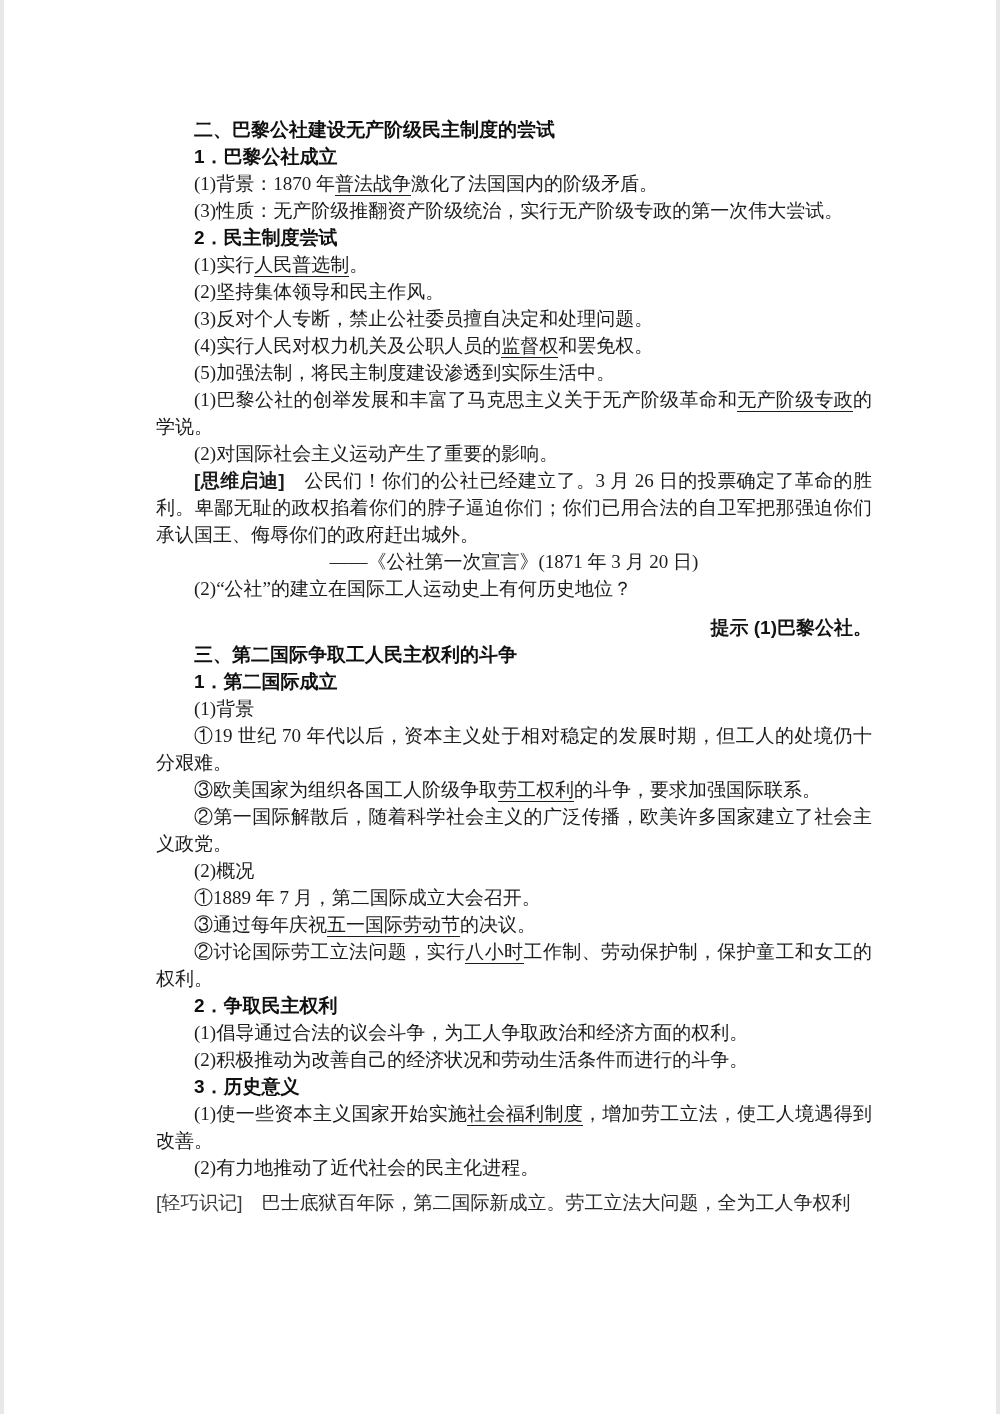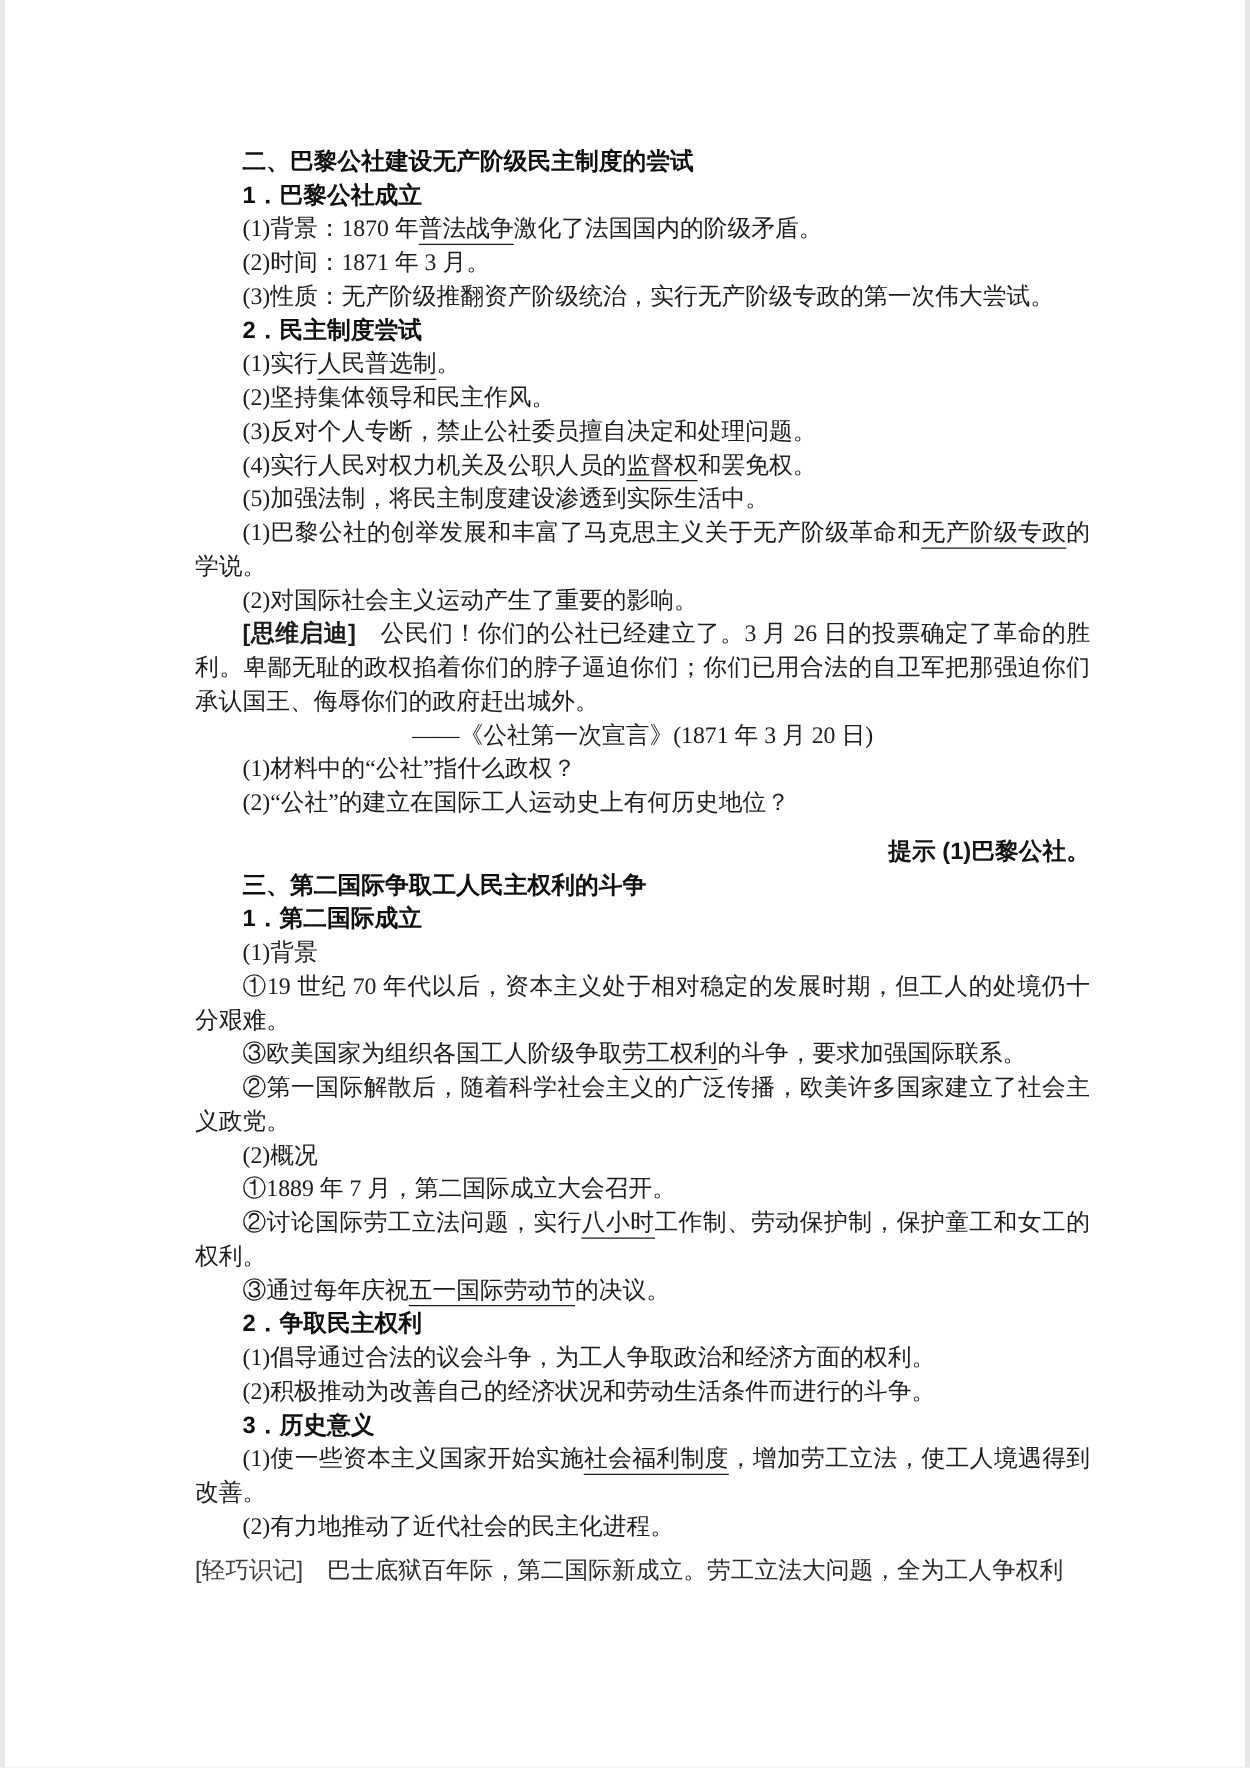--- a/index.html
+++ b/index.html
@@ -70,45 +70,43 @@
   }
 </style>
 </head>
 <body>
 
 <div class="page">
   <div class="content">
       <p class="para sec"><span>二、巴黎公社建设无产阶级民主制度的尝试</span></p>
       <p class="para sub"><span>1．巴黎公社成立</span></p>
       <p class="para"><span>(1)背景：1870 年</span><span class="u">普法战争</span><span>激化了法国国内的阶级矛盾。</span></p>
-      <p class="para"><span>(2)时间：1871 年 3 月。</span></p>
       <p class="para"><span>(3)性质：无产阶级推翻资产阶级统治，实行无产阶级专政的第一次伟大尝试。</span></p>
       <p class="para sub"><span>2．民主制度尝试</span></p>
       <p class="para"><span>(1)实行</span><span class="u">人民普选制</span><span>。</span></p>
       <p class="para"><span>(2)坚持集体领导和民主作风。</span></p>
       <p class="para"><span>(3)反对个人专断，禁止公社委员擅自决定和处理问题。</span></p>
       <p class="para"><span>(4)实行人民对权力机关及公职人员的</span><span class="u">监督权</span><span>和罢免权。</span></p>
       <p class="para"><span>(5)加强法制，将民主制度建设渗透到实际生活中。</span></p>
       <p class="para"><span>(1)巴黎公社的创举发展和丰富了马克思主义关于无产阶级革命和</span><span class="u">无产阶级专政</span><span>的学说。</span></p>
       <p class="para"><span>(2)对国际社会主义运动产生了重要的影响。</span></p>
       <p class="para"><span class="b">[思维启迪]</span><span>　公民们！你们的公社已经建立了。3 月 26 日的投票确定了革命的胜利。卑鄙无耻的政权掐着你们的脖子逼迫你们；你们已用合法的自卫军把那强迫你们承认国王、侮辱你们的政府赶出城外。</span></p>
       <p class="para attr"><span>——《公社第一次宣言》(1871 年 3 月 20 日)</span></p>
-      <p class="para"><span>(1)材料中的“公社”指什么政权？</span></p>
       <p class="para"><span>(2)“公社”的建立在国际工人运动史上有何历史地位？</span></p>
       <p class="para hint"><span class="b">提示</span><span class="b"> (1)巴黎公社。</span></p>
       <p class="para sec"><span>三、第二国际争取工人民主权利的斗争</span></p>
       <p class="para sub"><span>1．第二国际成立</span></p>
       <p class="para"><span>(1)背景</span></p>
       <p class="para"><span>①19 世纪 70 年代以后，资本主义处于相对稳定的发展时期，但工人的处境仍十分艰难。</span></p>
       <p class="para"><span>③欧美国家为组织各国工人阶级争取</span><span class="u">劳工权利</span><span>的斗争，要求加强国际联系。</span></p>
       <p class="para"><span>②第一国际解散后，随着科学社会主义的广泛传播，欧美许多国家建立了社会主义政党。</span></p>
       <p class="para"><span>(2)概况</span></p>
       <p class="para"><span>①1889 年 7 月，第二国际成立大会召开。</span></p>
+      <p class="para"><span>③通过每年庆祝</span><span class="u">五一国际劳动节</span><span>的决议。</span></p>
       <p class="para"><span>②讨论国际劳工立法问题，实行</span><span class="u">八小时</span><span>工作制、劳动保护制，保护童工和女工的权利。</span></p>
-      <p class="para"><span>③通过每年庆祝</span><span class="u">五一国际劳动节</span><span>的决议。</span></p>
       <p class="para sub"><span>2．争取民主权利</span></p>
       <p class="para"><span>(1)倡导通过合法的议会斗争，为工人争取政治和经济方面的权利。</span></p>
       <p class="para"><span>(2)积极推动为改善自己的经济状况和劳动生活条件而进行的斗争。</span></p>
       <p class="para sub"><span>3．历史意义</span></p>
       <p class="para"><span>(1)使一些资本主义国家开始实施</span><span class="u">社会福利制度</span><span>，增加劳工立法，使工人境遇得到改善。</span></p>
       <p class="para"><span>(2)有力地推动了近代社会的民主化进程。</span></p>
       <p class="para tip"><span class="label">[轻巧识记]</span><span>　巴士底狱百年际，第二国际新成立。劳工立法大问题，全为工人争权利</span></p>
     </div>
 </div>
 

